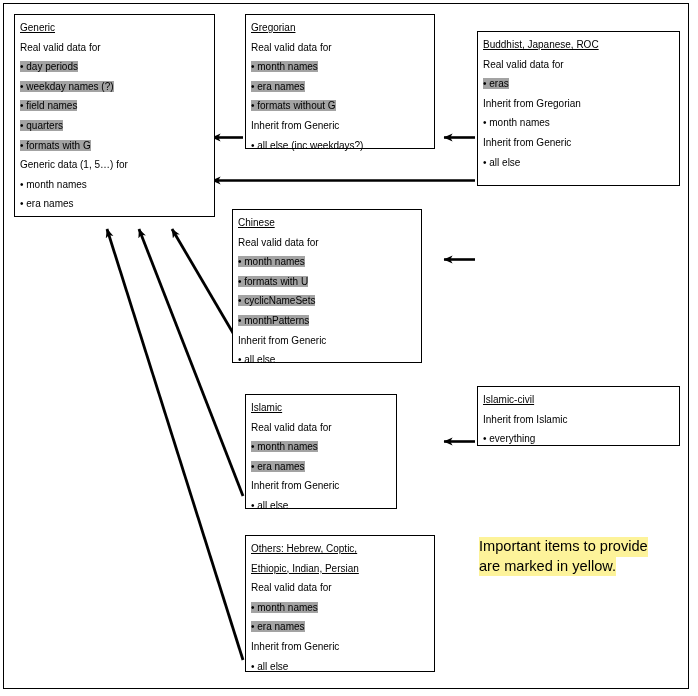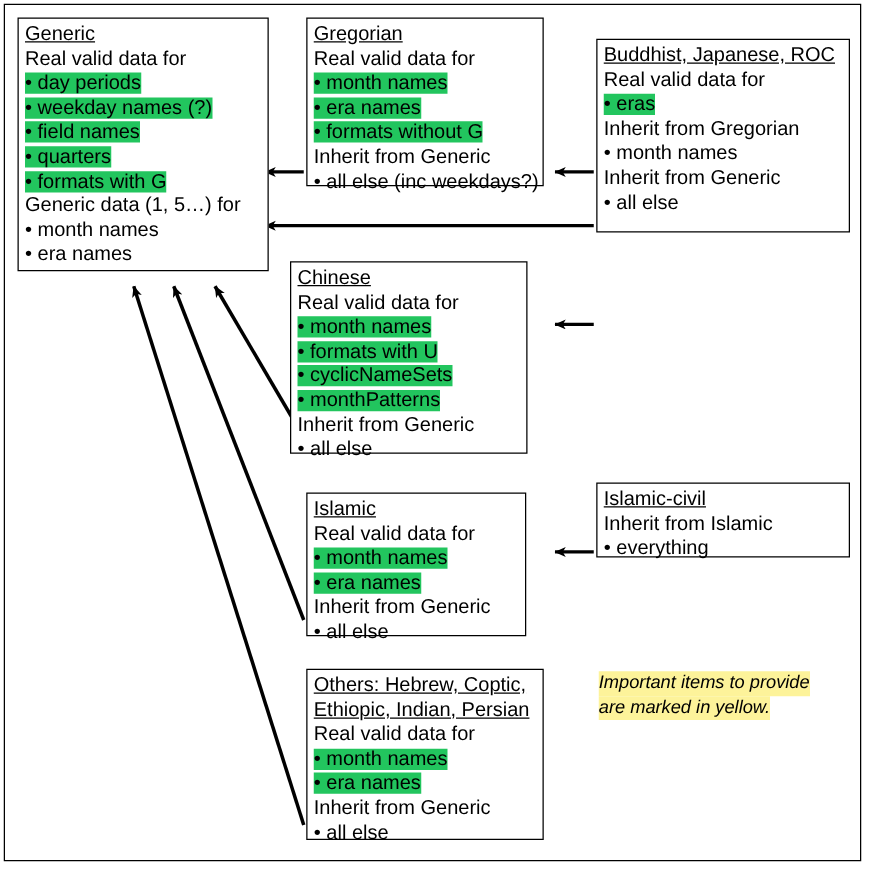--- a/index.html
+++ b/index.html
@@ -26,73 +26,72 @@
     height: 686px;
     border: 1px solid #000000;
     box-sizing: border-box;
   }
   .node {
     position: absolute;
     border: 1px solid #000000;
     background: #ffffff;
     box-sizing: border-box;
     padding: 3px 5px 4px 5px;
-    font-size: 16px;
+    font-size: 10px;
     line-height: 19.6px;
     z-index: 5;
   }
   .line {
     white-space: nowrap;
     display: block;
     height: 19.6px;
   }
   .title {
     text-decoration: underline;
     display: block;
     height: 19.6px;
     white-space: nowrap;
   }
   .bulletline {
     white-space: nowrap;
     display: block;
     height: 19.6px;
   }
   .bulletline .bt {
-    background: #22c55e;
+    background: #a3a3a3;
   }
   .svg-layer {
     position: absolute;
     left: 0;
     top: 0;
     width: 698px;
     height: 696px;
     z-index: 2;
     pointer-events: none;
   }
   #legend {
     position: absolute;
     font-size: 14.6px;
     line-height: 19.6px;
     z-index: 5;
-    font-style: italic;
   }
   #legend span {
     background: #fdf39a;
     display: block;
     width: max-content;
     white-space: nowrap;
   }
 
   
   #node-generic          { left: 14px;  top: 14px;  width: 201px; height: 203px; }
   #node-gregorian        { left: 245px; top: 14px;  width: 190px; height: 135px; }
   #node-gregorian-derived{ left: 477px; top: 31px;  width: 203px; height: 155px; }
   #node-chinese          { left: 232px; top: 209px; width: 190px; height: 154px; }
   #node-dangi            { left: 477px; top: 209px; width: 203px; height: 76px; }
-  #node-islamic          { left: 245px; top: 394px; width: 176px; height: 115px; }
+  #node-islamic          { left: 245px; top: 394px; width: 152px; height: 115px; }
   #node-islamic-civil    { left: 477px; top: 386px; width: 203px; height: 60px; }
   #node-others           { left: 245px; top: 535px; width: 190px; height: 137px; }
   #legend                { left: 479px; top: 537px; }
 </style>
 </head>
 <body>
 
 <div id="canvas">
 
   <div id="outer-frame"></div>

